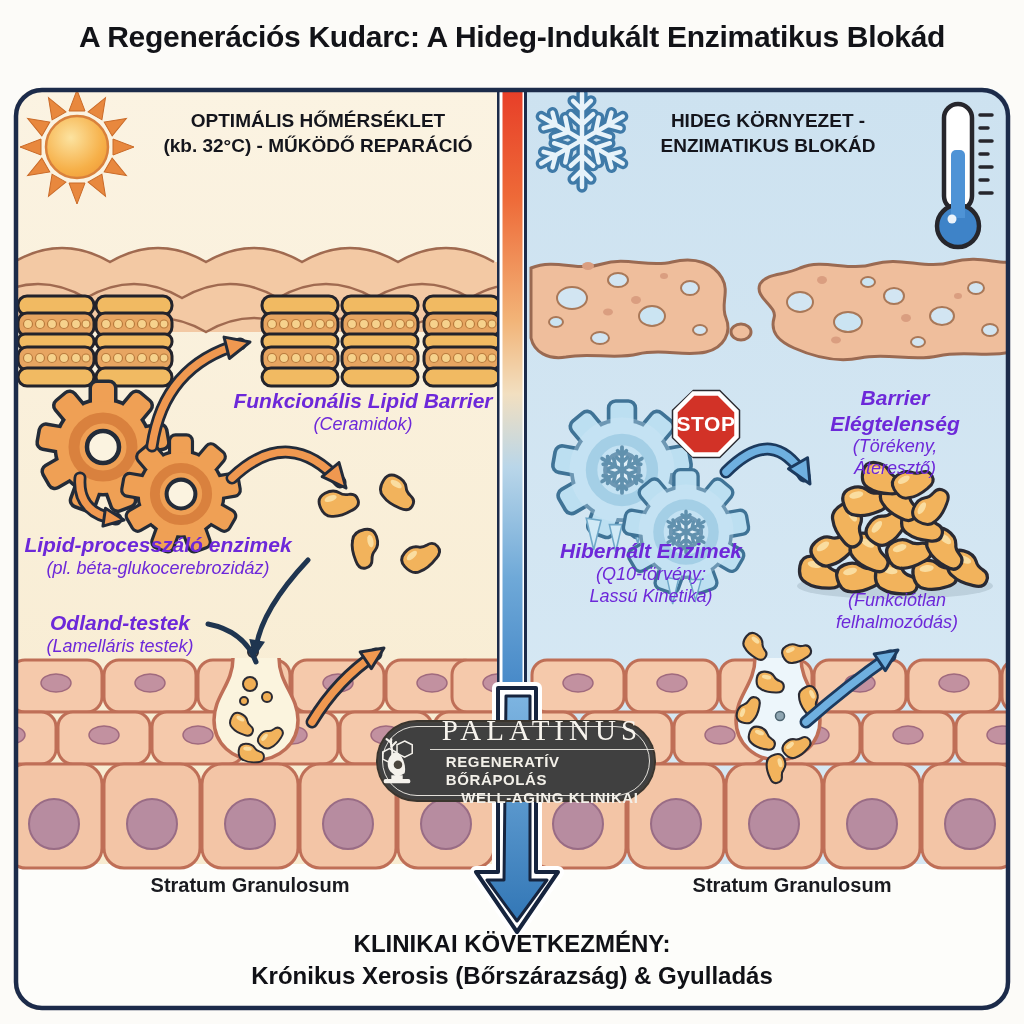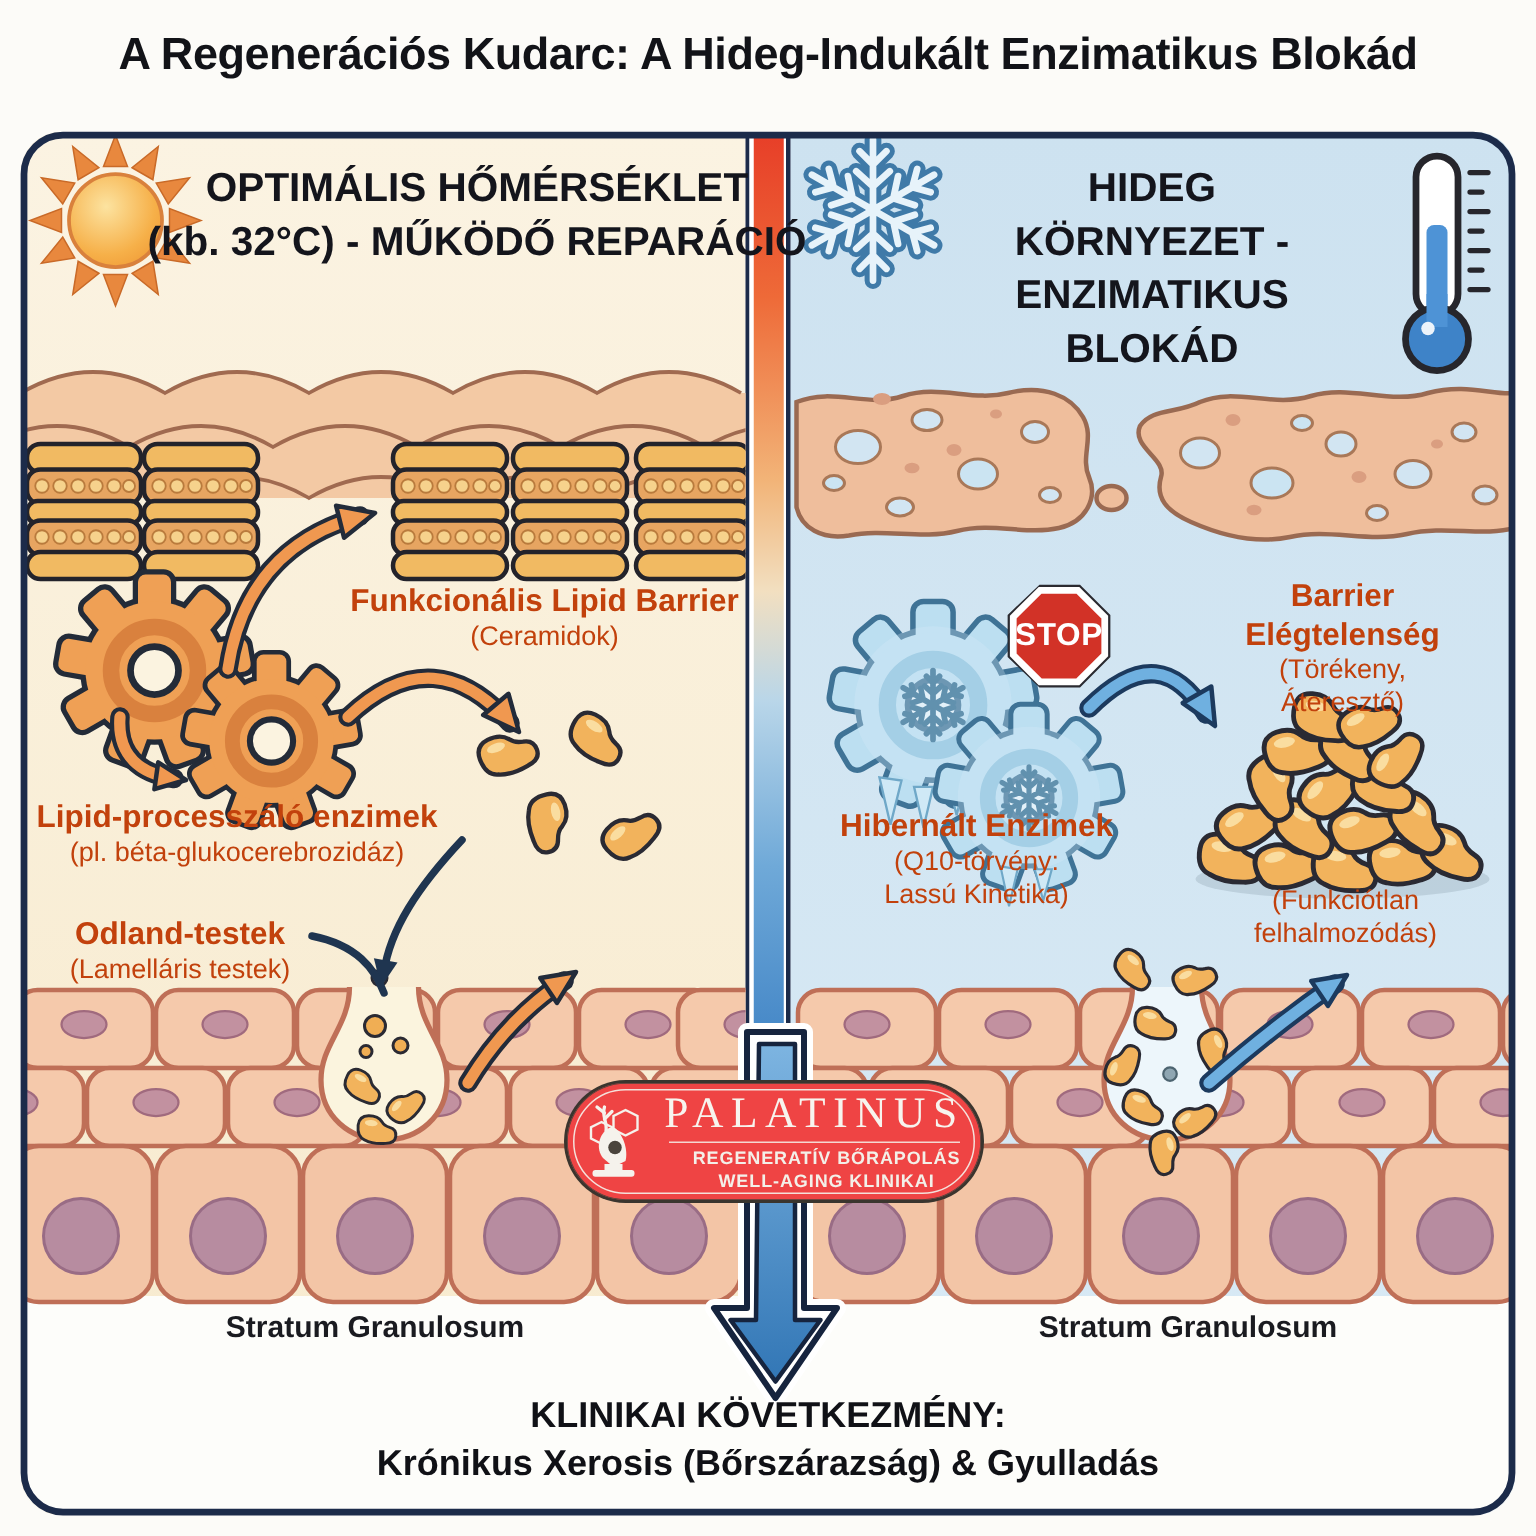--- a/index.html
+++ b/index.html
@@ -1,43 +1,43 @@
 <!DOCTYPE html>
 <html><head>
 <meta charset="utf-8">
 <style>
   html,body{margin:0;padding:0;background:#ffffff;}
   .canvas{position:relative;width:1024px;height:1024px;background:#FCFBF8;overflow:hidden;
           font-family:"Liberation Sans",sans-serif;}
   .art{position:absolute;left:0;top:0;}
   .page-title{position:absolute;left:512px;top:20px;transform:translateX(-50%);white-space:nowrap;
           font-size:30px;font-weight:bold;color:#121318;letter-spacing:-0.3px;}
-  .lb{position:absolute;transform:translateX(-50%);text-align:center;color:#c2410c;line-height:1.22;z-index:5;}
+  .lb{position:absolute;transform:translateX(-50%);text-align:center;color:#6d28d9;line-height:1.22;z-index:5;font-style:italic;}
   .lb .t{font-weight:bold;font-size:21px;}
   .lb .s{font-size:18px;font-weight:normal;text-align:center;}
-  .hdr{position:absolute;transform:translateX(-50%);text-align:center;font-weight:bold;font-size:27px;
+  .hdr{position:absolute;transform:translateX(-50%);text-align:center;font-weight:bold;font-size:19px;
           line-height:1.32;color:#14151C;z-index:5;}
   .stratum{position:absolute;transform:translateX(-50%);font-size:20px;font-weight:600;color:#1A1B20;z-index:5;}
   .stop-label{position:absolute;left:706px;top:424px;transform:translate(-50%,-50%);
           color:#fff;font-weight:bold;font-size:21px;letter-spacing:.5px;z-index:6;}
   .footer{position:absolute;left:512px;transform:translateX(-50%);text-align:center;z-index:5;
           font-weight:bold;color:#101116;white-space:nowrap;}
   .footer.f1{top:930px;font-size:24px;}
   .footer.f2{top:962px;font-size:24px;}
   
-  .logo{position:absolute;left:378px;top:722px;width:276px;height:78px;background:#ef4444;
+  .logo{position:absolute;left:378px;top:722px;width:276px;height:78px;background:#404040;
         border-radius:40px;box-shadow:0 0 0 2px #3A352E, inset 0 0 0 0.5px #4A443C;z-index:8;
         display:flex;align-items:center;justify-content:center;gap:10px;}
   .logo::after{content:"";position:absolute;inset:4px;border:1.6px solid rgba(245,242,235,.9);
         border-radius:36px;pointer-events:none;}
   .logo-text{display:flex;flex-direction:column;align-items:center;}
   .logo-brand{font-family:"Liberation Serif",serif;font-size:29px;color:#F7F4EE;letter-spacing:5px;line-height:1;}
   .logo-tags{margin-top:4px;padding-top:3px;border-top:1.4px solid rgba(245,242,235,.85);
         display:flex;flex-direction:column;align-items:center;}
-  .logo-tag{font-size:12px;font-weight:bold;color:#F3F0E9;letter-spacing:.6px;line-height:1.2;padding-left:16px;}
+  .logo-tag{font-size:15px;font-weight:bold;color:#F3F0E9;letter-spacing:.6px;line-height:1.2;padding-left:16px;}
   
   .sd1{fill:#F1BA62;stroke:#23232B;stroke-width:3;}
   .sd2{fill:#E7A561;stroke:#23232B;stroke-width:3;}
   .peb{fill:#F6D28C;stroke:#B97B3D;stroke-width:1.2;}
   .cellr{fill:#F5C9AB;stroke:#BF6F57;stroke-width:3;}
   .nuc{fill:#C291A0;stroke:#A06A7E;stroke-width:1.5;}
   .cellbigr{fill:#F3C5A6;stroke:#BF6F57;stroke-width:3;}
   .nucbig{fill:#B78CA0;stroke:#996C85;stroke-width:2;}
   .flk{fill:none;stroke-linecap:round;stroke-linejoin:round;}
   .arrOu{fill:none;stroke:#222B3A;stroke-width:13;stroke-linecap:round;}

